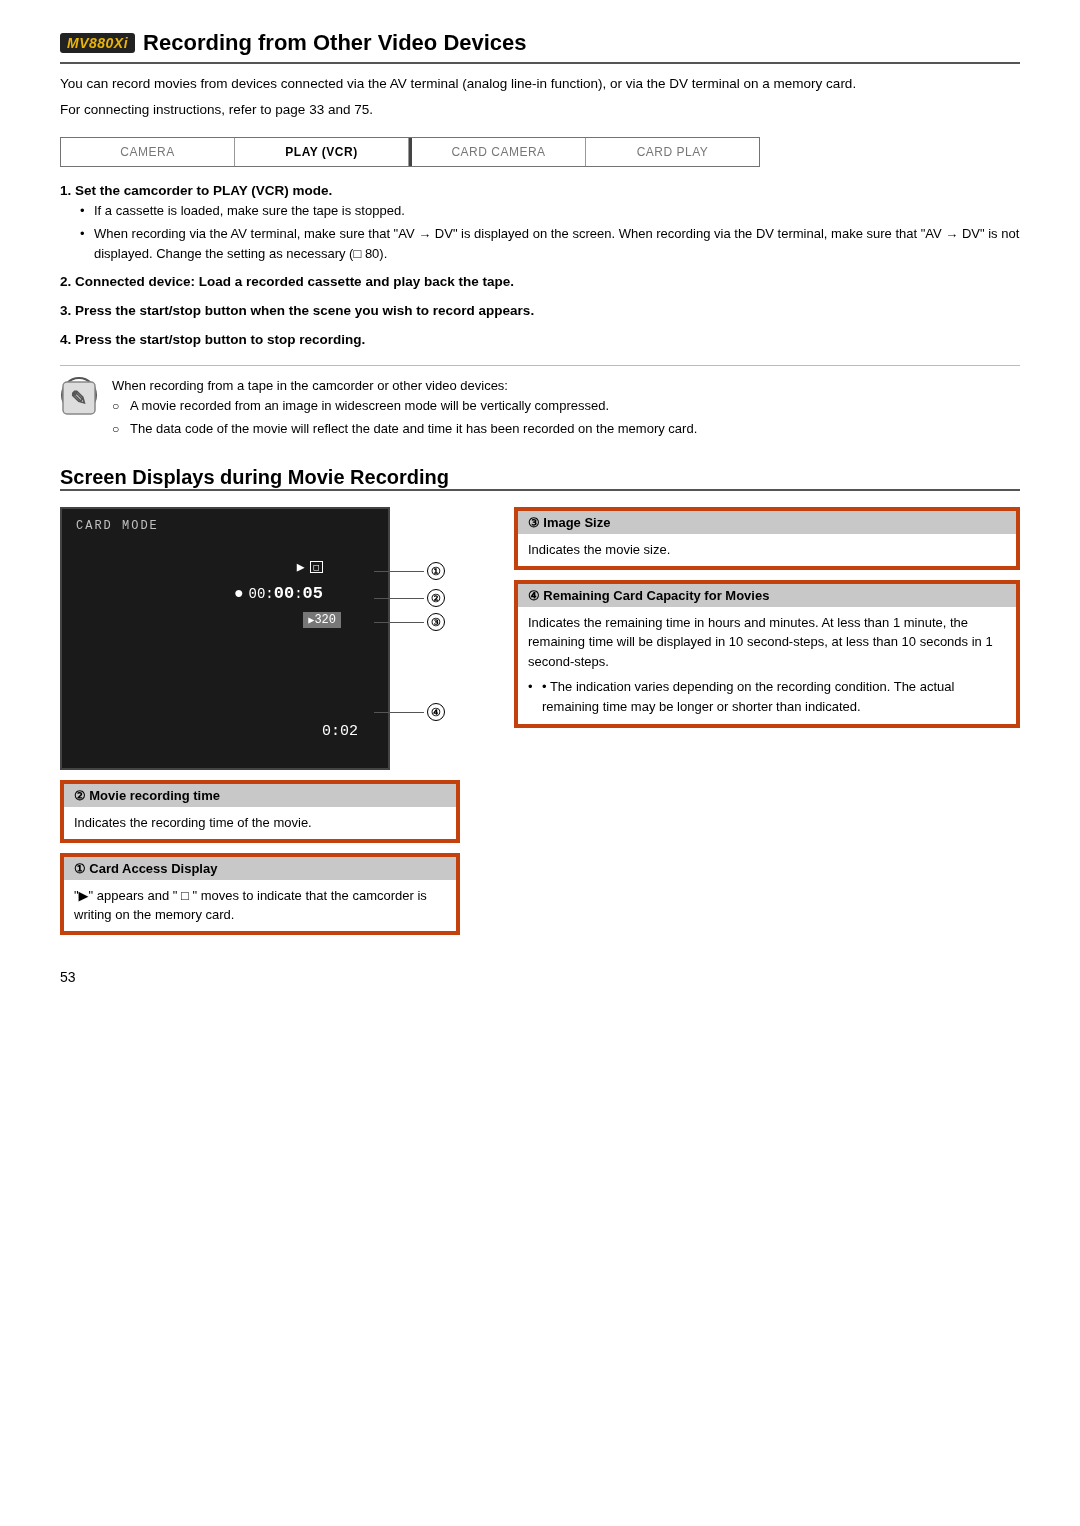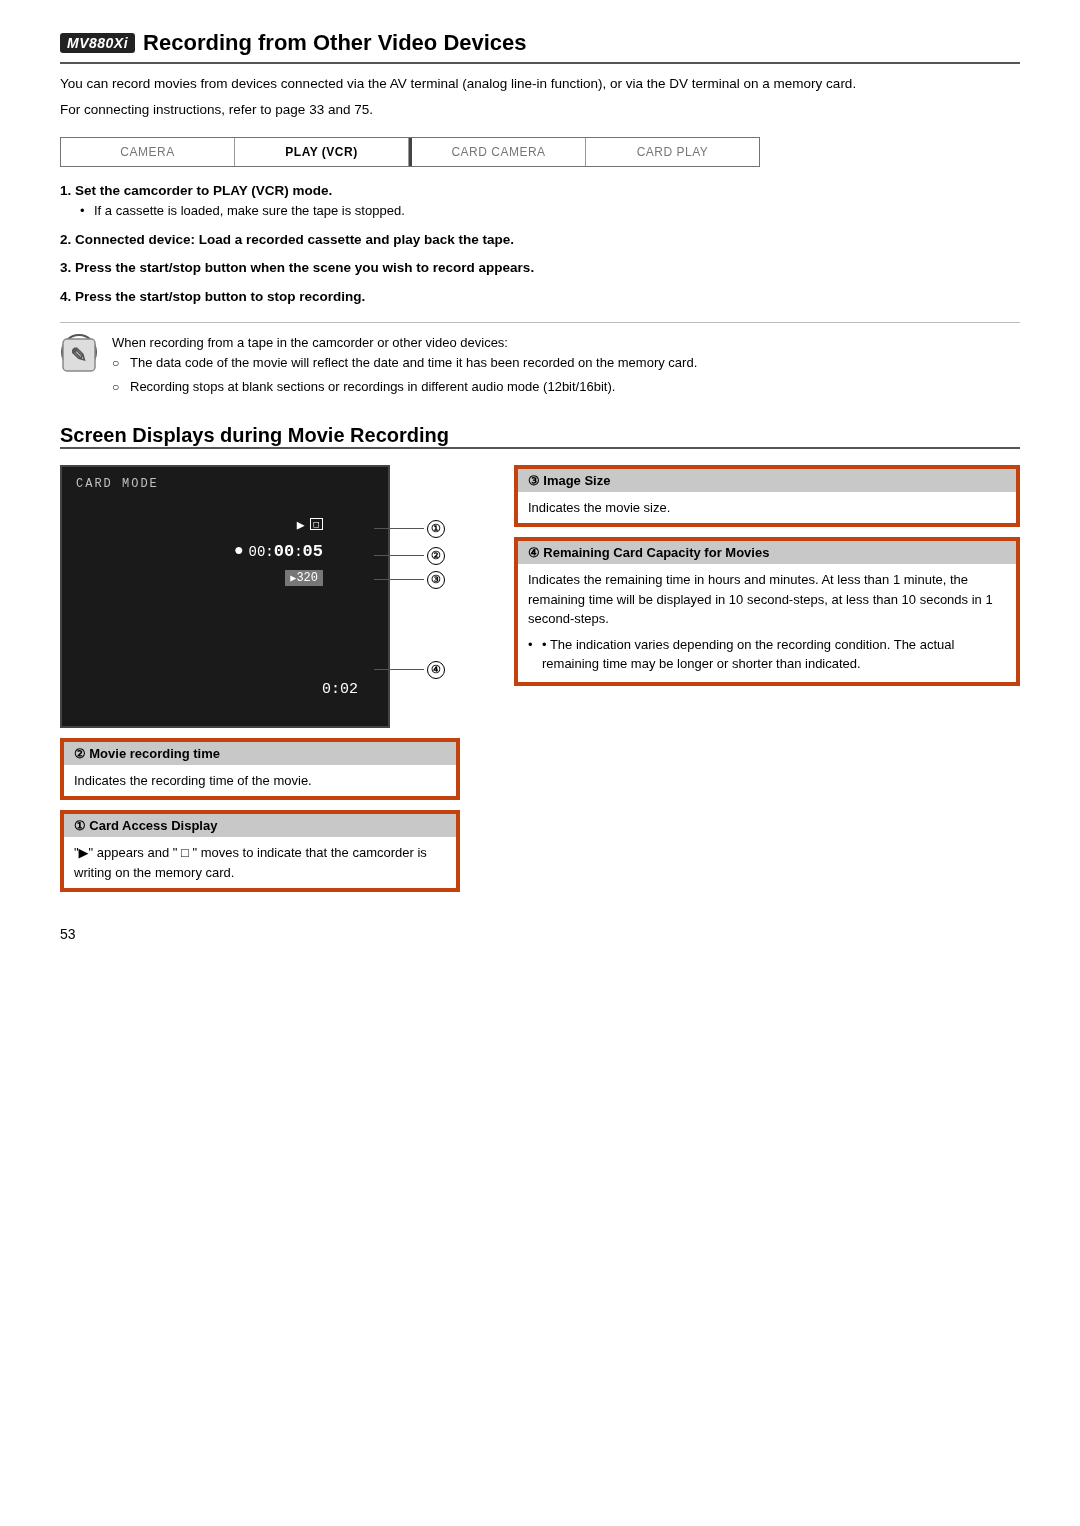--- a/index.html
+++ b/index.html
@@ -19,21 +19,21 @@
       font-weight: bold;
       border-bottom: 2.5px solid #555;
       padding-bottom: 6px;
       margin-bottom: 10px;
       display: flex;
       align-items: center;
       gap: 8px;
     }
     .mv-badge {
       background: #222;
-      color: #ffffff;
+      color: #eab308;
       font-size: 14px;
       font-weight: bold;
       font-style: italic;
       padding: 2px 7px;
       border-radius: 3px;
       display: inline-block;
       font-family: 'Arial Black', Arial, sans-serif;
       letter-spacing: 0.5px;
     }
 
@@ -231,20 +231,21 @@
   <div class="mode-tab active">PLAY (VCR)</div>
   <div class="mode-divider"></div>
   <div class="mode-tab">CARD CAMERA</div>
   <div class="mode-tab">CARD PLAY</div>
 </div>
 
 <div class="step">
   <span class="step-bold"><span>1.</span> <span>Set the camcorder to PLAY (VCR) mode.</span></span>
   <ul class="step-sub">
     <li>If a cassette is loaded, make sure the tape is stopped.</li>
+    <li>When recording via the AV terminal, make sure that "AV → DV" is displayed on the screen. When recording via the DV terminal, make sure that "AV → DV" is not displayed. Change the setting as necessary (□ 80).</li>
   </ul>
 </div>
 
 <div class="step">
   <span class="step-bold"><span>2.</span> <span>Connected device: Load a recorded cassette and play back the tape.</span></span>
 </div>
 
 <div class="step">
   <span class="step-bold"><span>3.</span> <span>Press the start/stop button when the scene you wish to record appears.</span></span>
 </div>
@@ -263,22 +264,22 @@
     </svg>
     
     <svg width="38" height="38" viewBox="0 0 38 38" style="margin-top:-38px; display:block;">
       <rect x="3" y="3" width="32" height="32" rx="4" fill="#ddd" stroke="#888" stroke-width="1.5"></rect>
       <text x="19" y="26" text-anchor="middle" font-size="20" font-family="Arial" font-weight="bold" fill="#555">✎</text>
     </svg>
   </div>
   <div class="note-text">
     <p>When recording from a tape in the camcorder or other video devices:</p>
     <ul>
+      <li>A movie recorded from an image in widescreen mode will be vertically compressed.</li>
       <li>The data code of the movie will reflect the date and time it has been recorded on the memory card.</li>
-      <li>Recording stops at blank sections or recordings in different audio mode (12bit/16bit).</li>
     </ul>
   </div>
 </div>
 
 <div class="section2-title">Screen Displays during Movie Recording</div>
 
 <div style="display:flex; gap:24px; align-items:flex-start;">
 
   <div style="position:relative; width:400px; flex-shrink:0;">
     
@@ -291,21 +292,21 @@
           <span style="border:1.5px solid #fff; padding:0 3px; font-size:9px;">□</span>
         </div>
 
         <div style="position:absolute; top:75px; right:65px; color:#fff; font-family:'Courier New', monospace; font-size:13px; display:flex; align-items:center; gap:5px;">
           <span style="font-size:16px; color:#fff;">●</span>
           <span>
             <span style="font-size:14px;">00:</span><span style="font-size:17px; font-weight:bold;">00</span><span style="font-size:14px;">:</span><span style="font-size:17px; font-weight:bold;">05</span>
           </span>
         </div>
 
-        <div style="position:absolute; top:102px; right:65px;">
+        <div style="position:absolute; top:102px; right:47px;">
           <span style="background:#777; color:#fff; font-family:'Courier New', monospace; font-size:12px; padding:1px 5px;">
             <span style="font-size:10px;">▶</span>320
           </span>
         </div>
 
         <div class="cam-remaining">0:02</div>
       </div>
 
       
       

